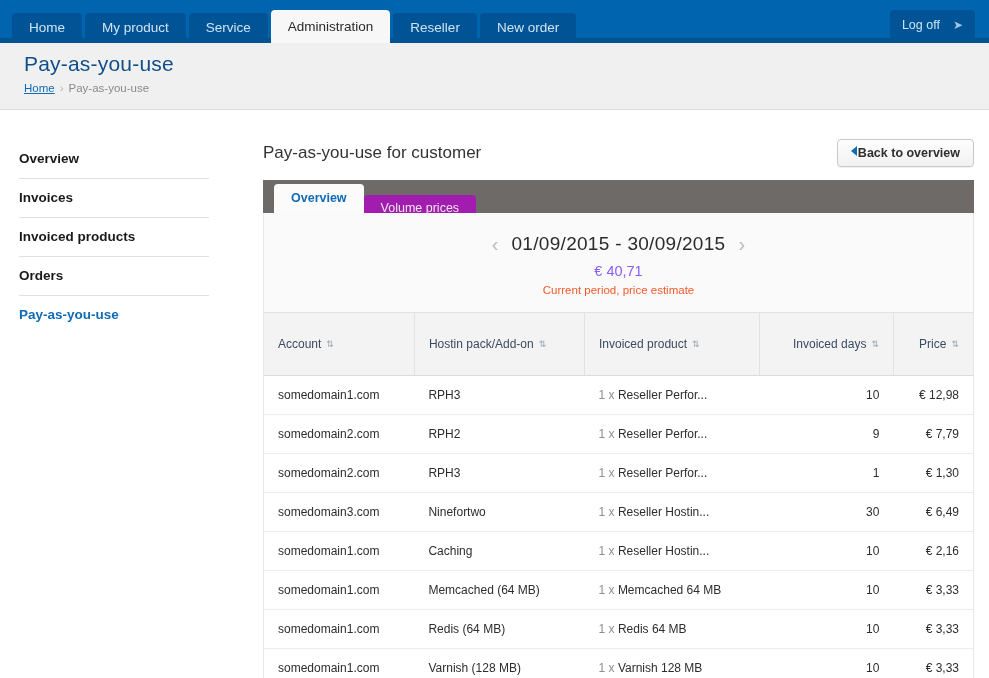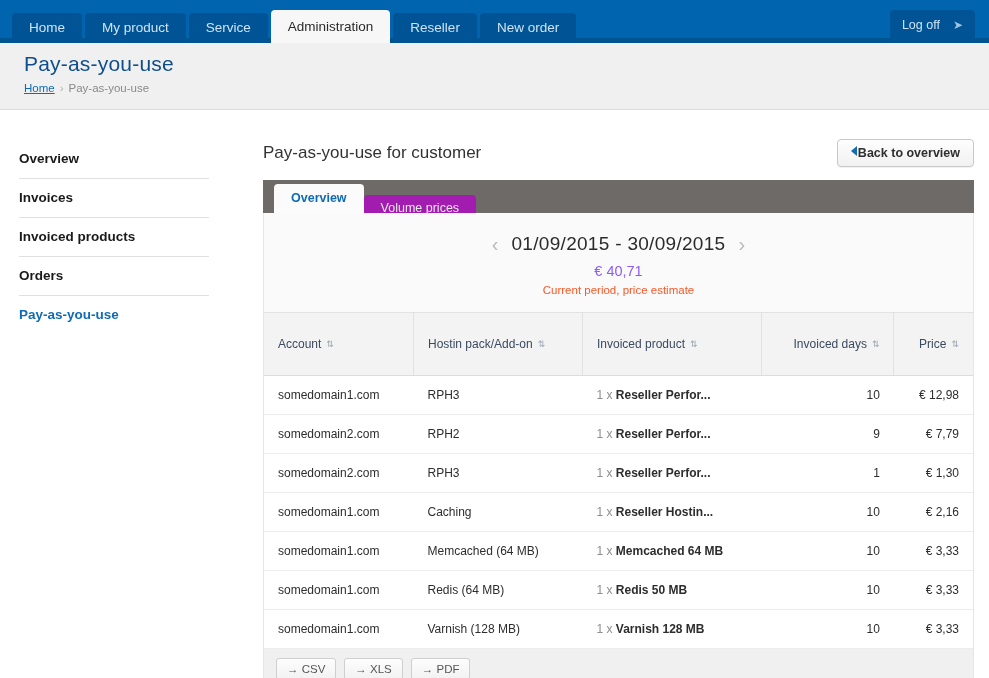--- a/index.html
+++ b/index.html
@@ -216,21 +216,21 @@
   }
   tbody td {
     font-size: 12px;
     color: #2d2d2d;
     padding: 12px 14px;
     border-bottom: 1px solid #ececec;
     white-space: nowrap;
   }
   td.num { text-align: right; }
   .qty { color: #8e8e8e; }
-  .prod { font-weight: bold; color: #2d2d2d; }
+  .prod { font-weight: normal; color: #2d2d2d; }
 
   
   .exportbar {
     background: #f0f0f0;
     padding: 9px 12px;
     display: flex;
     gap: 8px;
     border-bottom: 1px solid #e2e2e2;
   }
   .exp-btn {
@@ -333,37 +333,44 @@
               <td class="num">€ 7,79</td>
             </tr>
             <tr>
               <td>somedomain2.com</td>
               <td>RPH3</td>
               <td><span class="qty">1 x</span> <span class="prod">Reseller Perfor...</span></td>
               <td class="num">1</td>
               <td class="num">€ 1,30</td>
             </tr>
             <tr>
+              <td>somedomain3.com</td>
+              <td>Ninefortwo</td>
+              <td><span class="qty">1 x</span> <span class="prod">Reseller Hostin...</span></td>
+              <td class="num">30</td>
+              <td class="num">€ 6,49</td>
+            </tr>
+            <tr>
               <td>somedomain1.com</td>
               <td>Caching</td>
               <td><span class="qty">1 x</span> <span class="prod">Reseller Hostin...</span></td>
               <td class="num">10</td>
               <td class="num">€ 2,16</td>
             </tr>
             <tr>
               <td>somedomain1.com</td>
               <td>Memcached (64 MB)</td>
               <td><span class="qty">1 x</span> <span class="prod">Memcached 64 MB</span></td>
               <td class="num">10</td>
               <td class="num">€ 3,33</td>
             </tr>
             <tr>
               <td>somedomain1.com</td>
               <td>Redis (64 MB)</td>
-              <td><span class="qty">1 x</span> <span class="prod">Redis 50 MB</span></td>
+              <td><span class="qty">1 x</span> <span class="prod">Redis 64 MB</span></td>
               <td class="num">10</td>
               <td class="num">€ 3,33</td>
             </tr>
             <tr>
               <td>somedomain1.com</td>
               <td>Varnish (128 MB)</td>
               <td><span class="qty">1 x</span> <span class="prod">Varnish 128 MB</span></td>
               <td class="num">10</td>
               <td class="num">€ 3,33</td>
             </tr>

